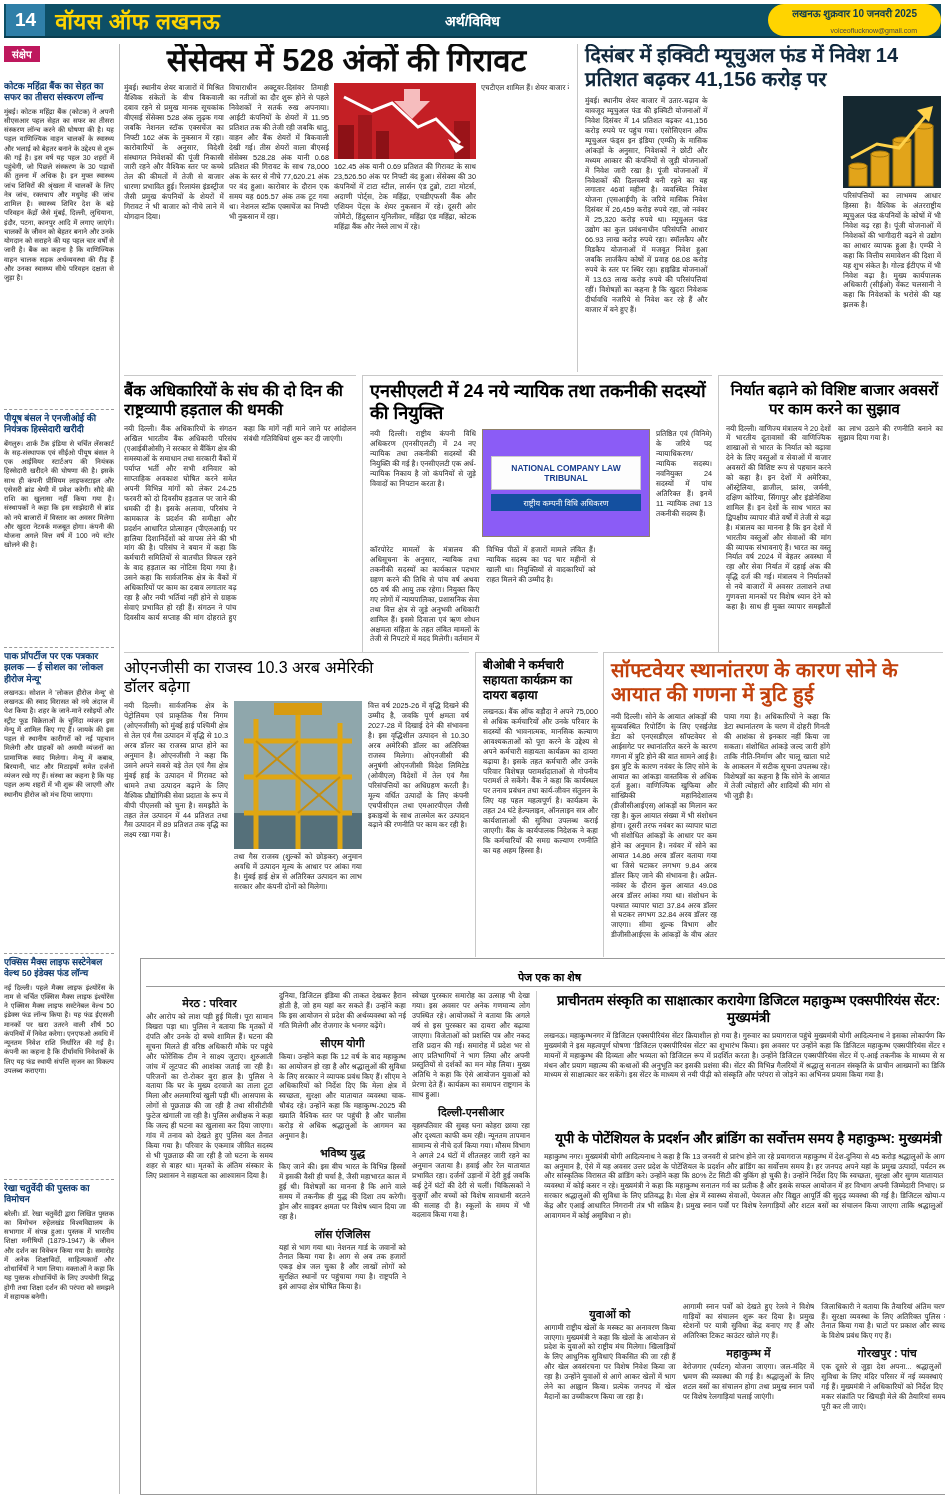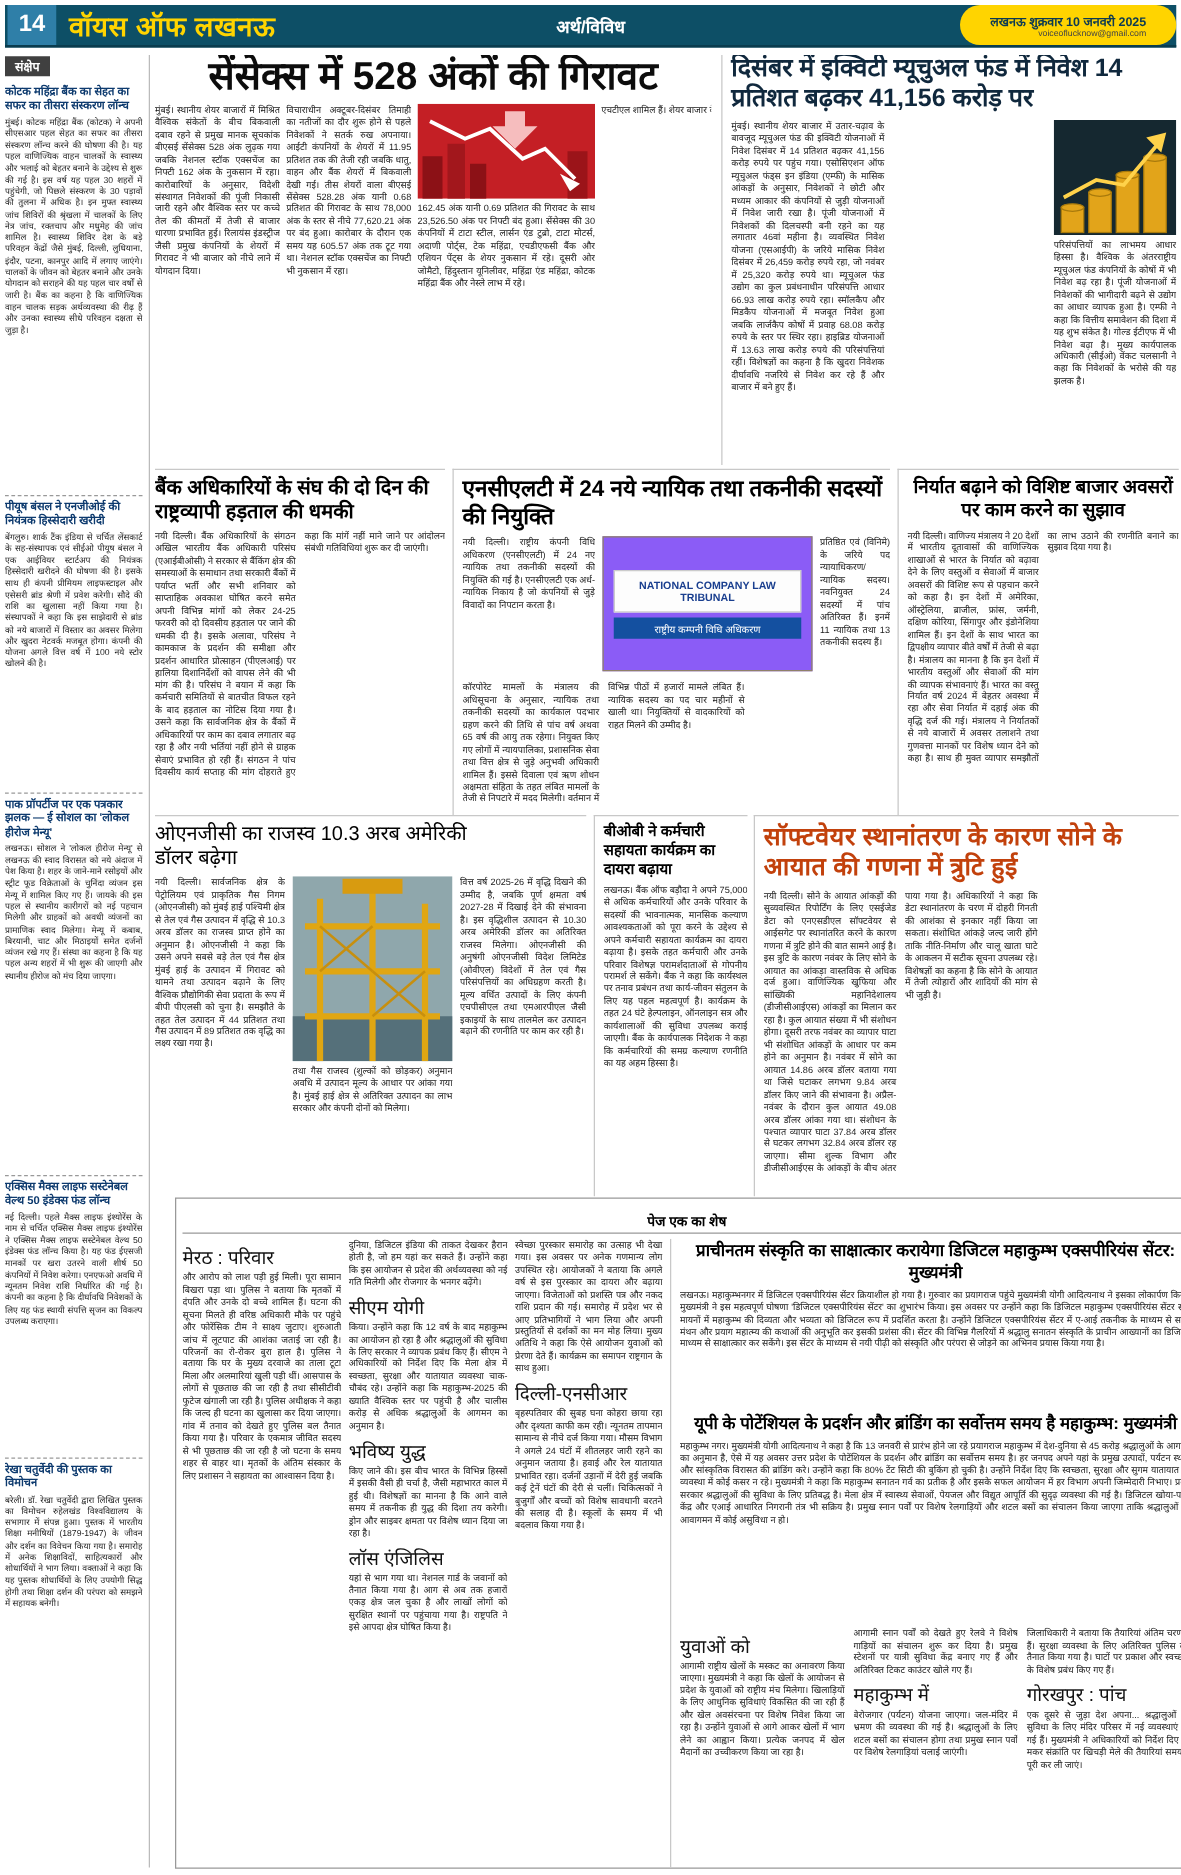--- a/index.html
+++ b/index.html
@@ -5,27 +5,27 @@
   * { margin:0; padding:0; box-sizing:border-box; }
   html,body { background:#888; }
   body { font-family:"Liberation Sans", sans-serif; }
   .page { position:relative; width:945px; height:1500px; background:#fff; margin:0 auto; overflow:hidden; }
 
   
   .hdr { position:absolute; top:4px; left:4px; right:4px; height:34px; background:#0d4f66; display:flex; align-items:center; border-bottom:2px solid #0a3c4e; }
   .pagenum { background:#2f7fa8; color:#fff; font-size:19px; font-weight:bold; padding:5px 9px; margin-left:2px; }
   .masthead { color:#ffd400; font-size:22px; font-weight:bold; margin-left:10px; letter-spacing:0.5px; white-space:nowrap; }
   .secttl { position:absolute; left:50%; transform:translateX(-50%); color:#fff; font-weight:bold; font-size:14px; }
-  .datebox { margin-left:auto; background:#ffd400; color:#0d3a52; text-align:right; padding:2px 24px; height:100%; display:flex; flex-direction:column; justify-content:center; min-width:170px;border-radius:16px; }
+  .datebox { margin-left:auto; background:#ffd400; color:#0d3a52; text-align:right; padding:2px 24px; height:100%; display:flex; flex-direction:column; justify-content:space-between; min-width:170px;border-radius:16px; }
   .datebox .dl { font-size:10px; font-weight:bold; }
   .datebox .ws { font-size:7px; color:#444; }
 
   
   .sidebar { position:absolute; top:44px; left:4px; width:116px; bottom:6px; border-right:1px solid #bbb; padding-right:5px; overflow:hidden; }
-  .sb-title { background:#404040; color:#fff; font-size:10px; font-weight:bold; padding:1px 8px; display:inline-block; margin-bottom:4px; }
+  .sb-title { background:#be185d; color:#fff; font-size:10px; font-weight:bold; padding:1px 8px; display:inline-block; margin-bottom:16px; }
   .brief { padding:3px 0 4px; border-bottom:1px dashed #999; overflow:hidden; }
   .brief h4 { font-size:9px; color:#0d3a6e; line-height:1.25; margin-bottom:3px; }
   .brief p { font-size:6.9px; line-height:1.34; text-align:justify; color:#222; }
   .b1{height:332px}.b2{height:238px}.b3{height:306px}.b4{height:226px}.b5{height:262px; border-bottom:none}
 
   
   .main { position:absolute; top:44px; left:124px; right:4px; bottom:6px; }
   .sec { position:absolute; overflow:hidden; }
   .bt { font-size:7.3px; line-height:1.36; text-align:justify; color:#1a1a1a; overflow:hidden; }
   .cols2 { columns:2; column-gap:7px; column-fill:auto; }
@@ -76,21 +76,21 @@
   .hl-gold { font-family:"Liberation Serif", serif; font-size:20px; font-weight:bold; color:#c2410c; letter-spacing:0.5px; line-height:1.2; margin-bottom:6px; }
   .gold-body { height:235px; }
 
   
   #sec-rest { top:914px; left:16px; width:819px; height:537px; border:1px solid #999; padding:10px 5px; }
   .rest-title { text-align:center; font-weight:bold; font-size:11px; border-bottom:1px solid #999; padding-bottom:2px; margin-bottom:4px; }
   .rest-body { display:flex; gap:6px; height:505px; overflow:hidden; }
   .rest-col { flex:none; overflow:hidden; }
   .rc1,.rc2 { width:127px; } .rc3 { width:118px; }
   .rest-right { flex:1; border-left:1px solid #c8c8c8; padding-left:7px; overflow:hidden; }
-  .sub { font-weight:normal; font-size:15px; margin:4px 0 2px; color:#111; }
+  .sub { font-weight:bold; font-size:11px; text-align:center; margin:4px 0 2px; color:#111; }
   .rhl { font-size:13.5px; font-weight:bold; text-align:center; line-height:1.25; margin:2px 0 4px; }
   .rtext { margin-bottom:4px; }
   .rest-bottom { display:flex; gap:7px; height:178px; margin-top:3px; }
   .rbcol { flex:1; overflow:hidden; }
 </style>
 </head>
 <body>
 
 <div class="page">
 

